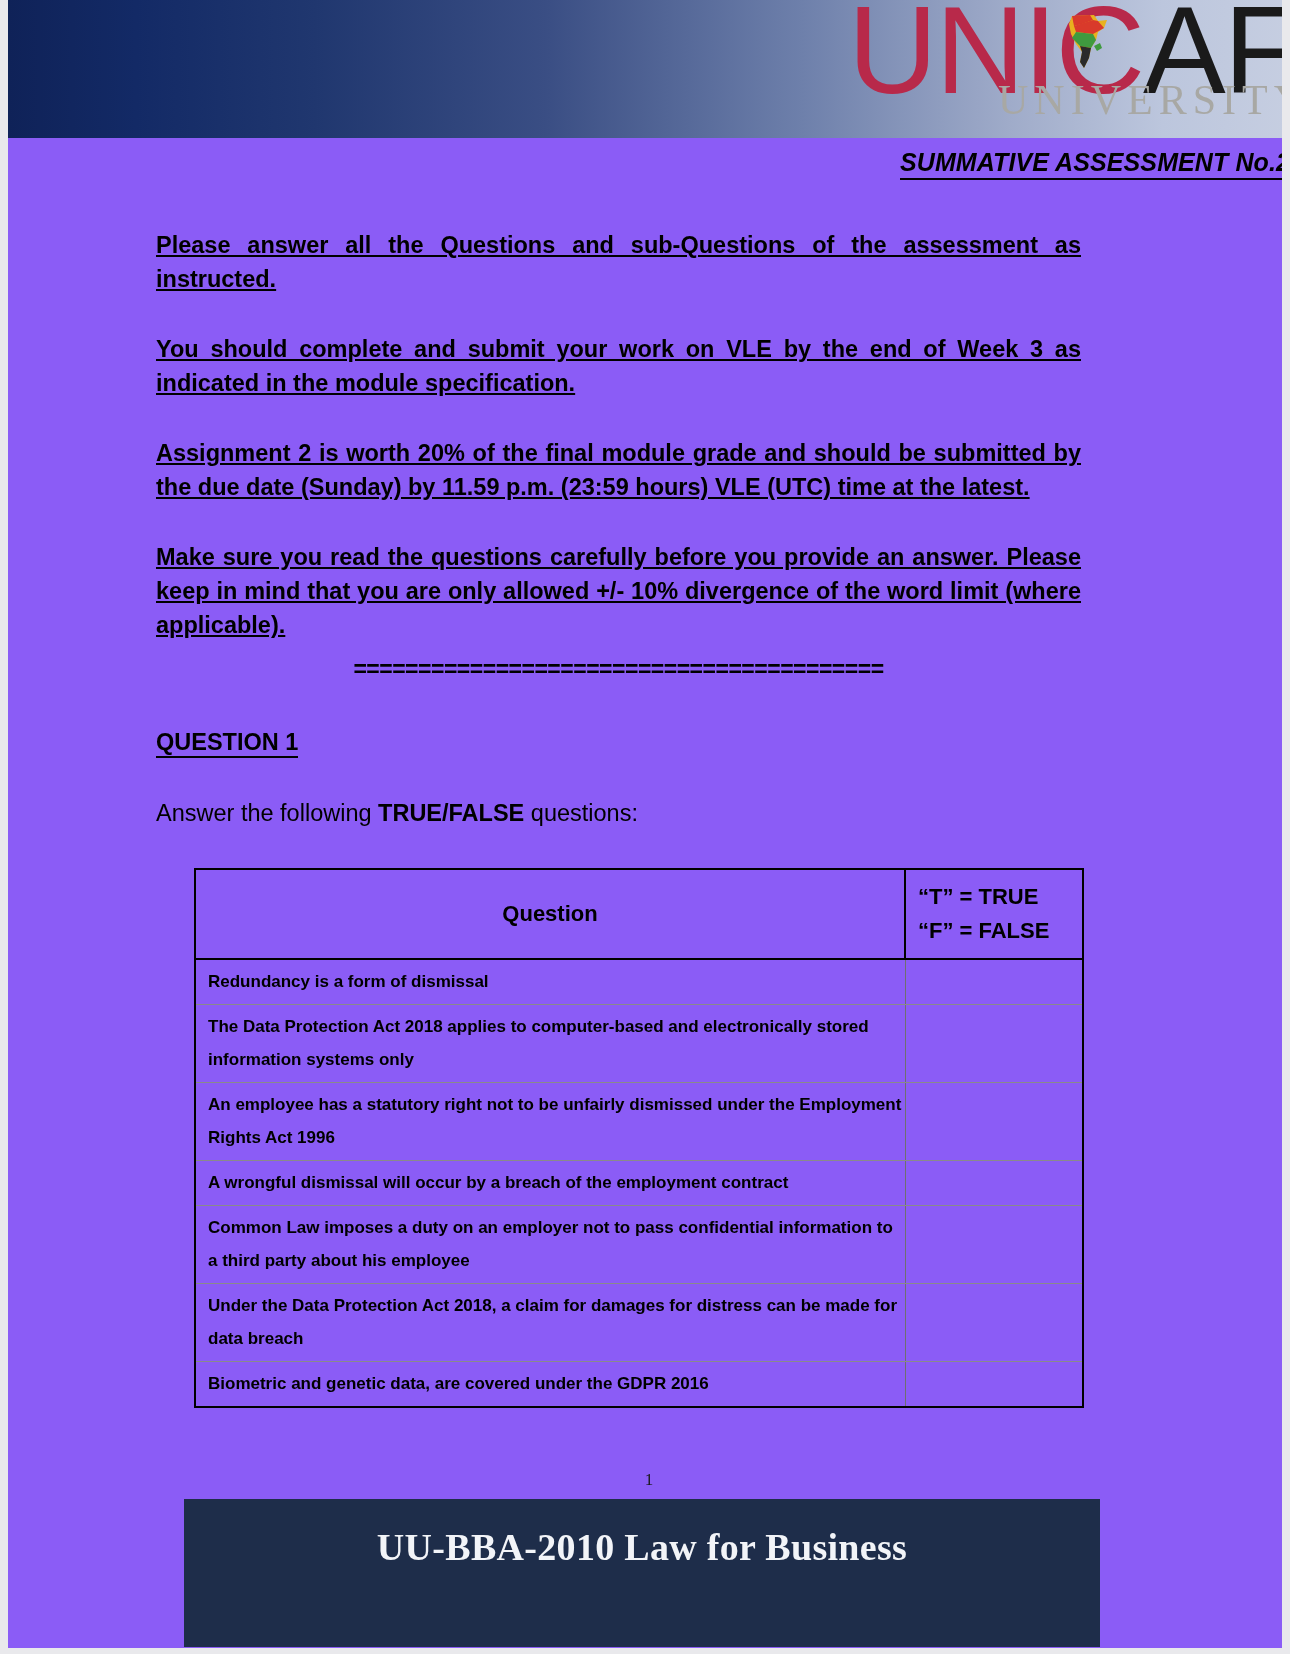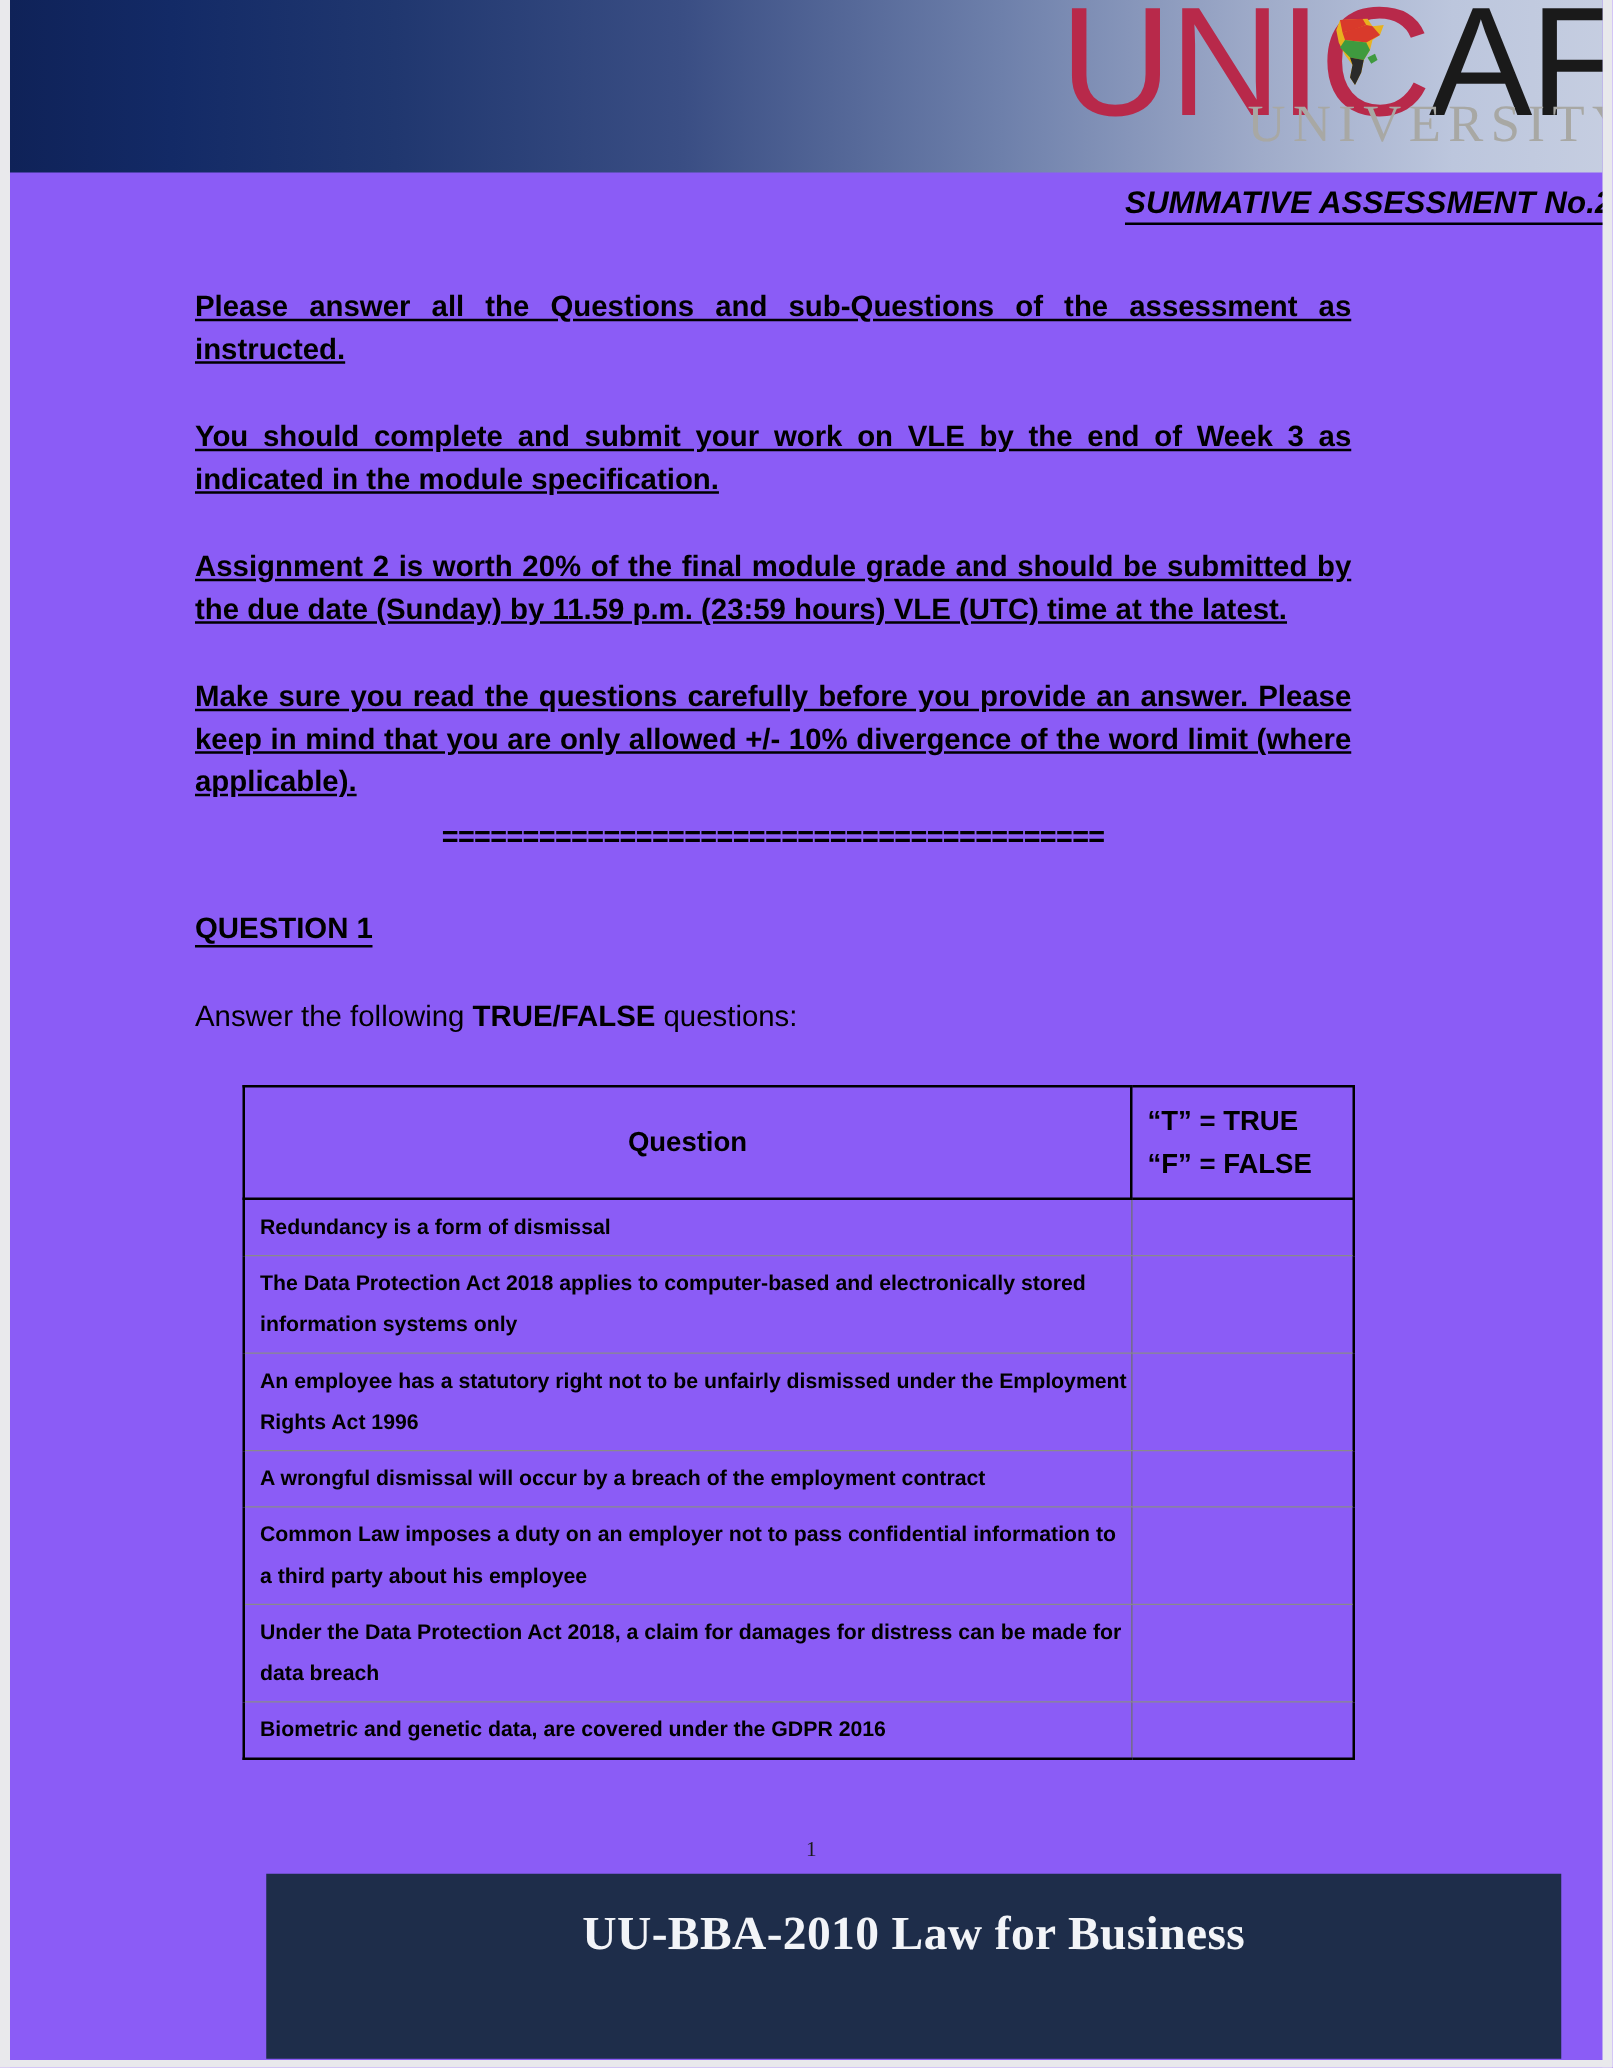--- a/index.html
+++ b/index.html
@@ -199,23 +199,23 @@
     left: 0;
     top: 1470px;
     width: 1282px;
     text-align: center;
     font-family: "Liberation Serif", serif;
     font-size: 17px;
     color: #1a1a1a;
   }
   .footer-bar {
     position: absolute;
-    left: 205px;
+    left: 176px;
     top: 1499px;
-    width: 1036px;
+    width: 916px;
     height: 148px;
     background: #1e2d4a;
     display: flex;
     align-items: flex-start;
     justify-content: center;
     padding-top: 26px;
     box-sizing: border-box;
   }
   .footer-text {
     font-family: "Liberation Serif", serif;

